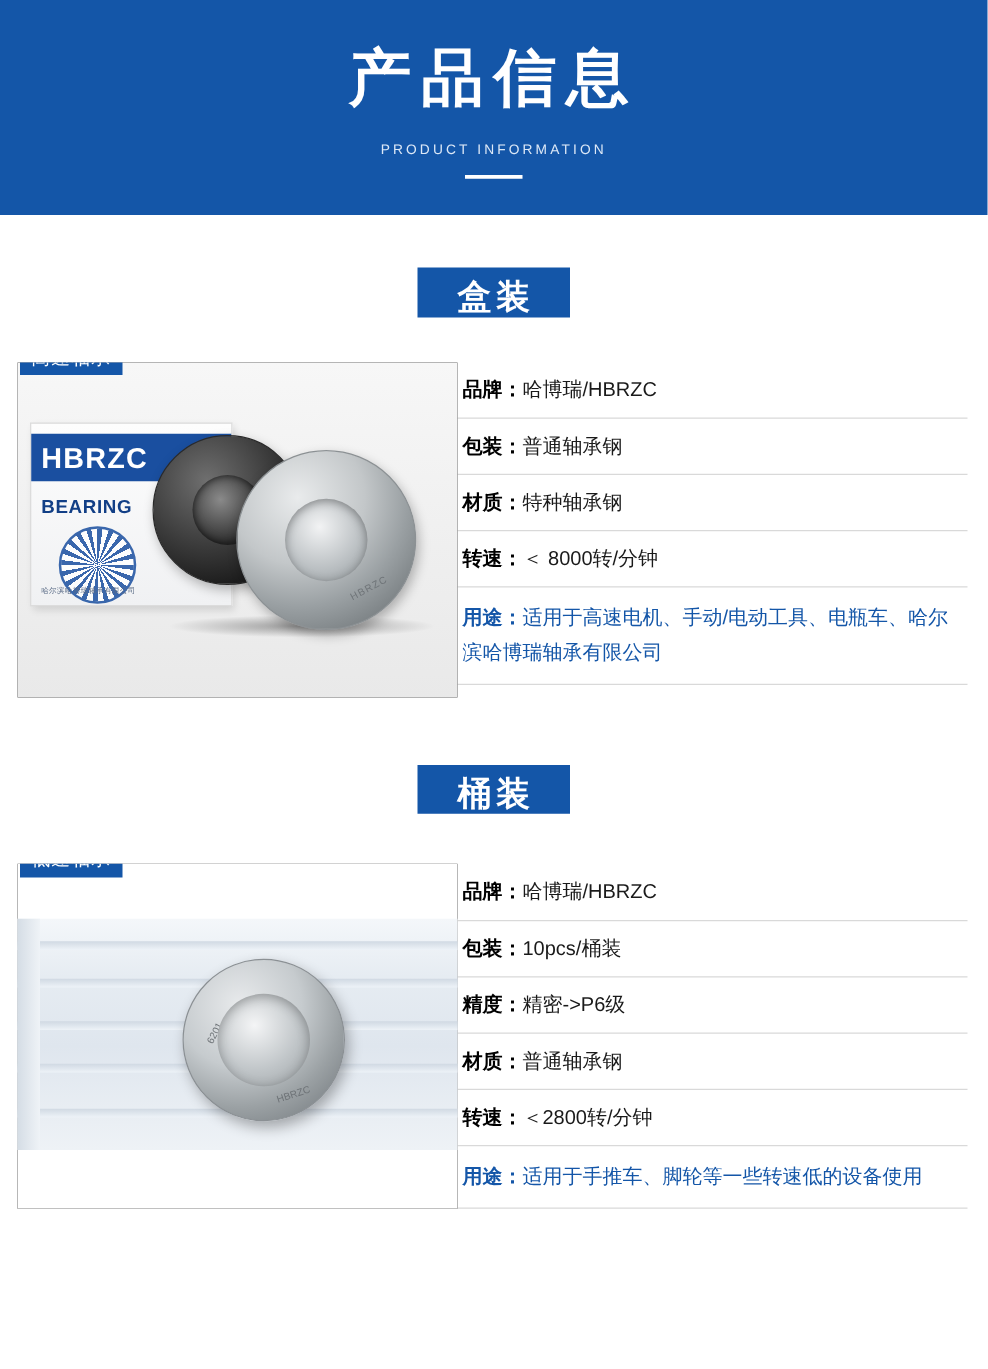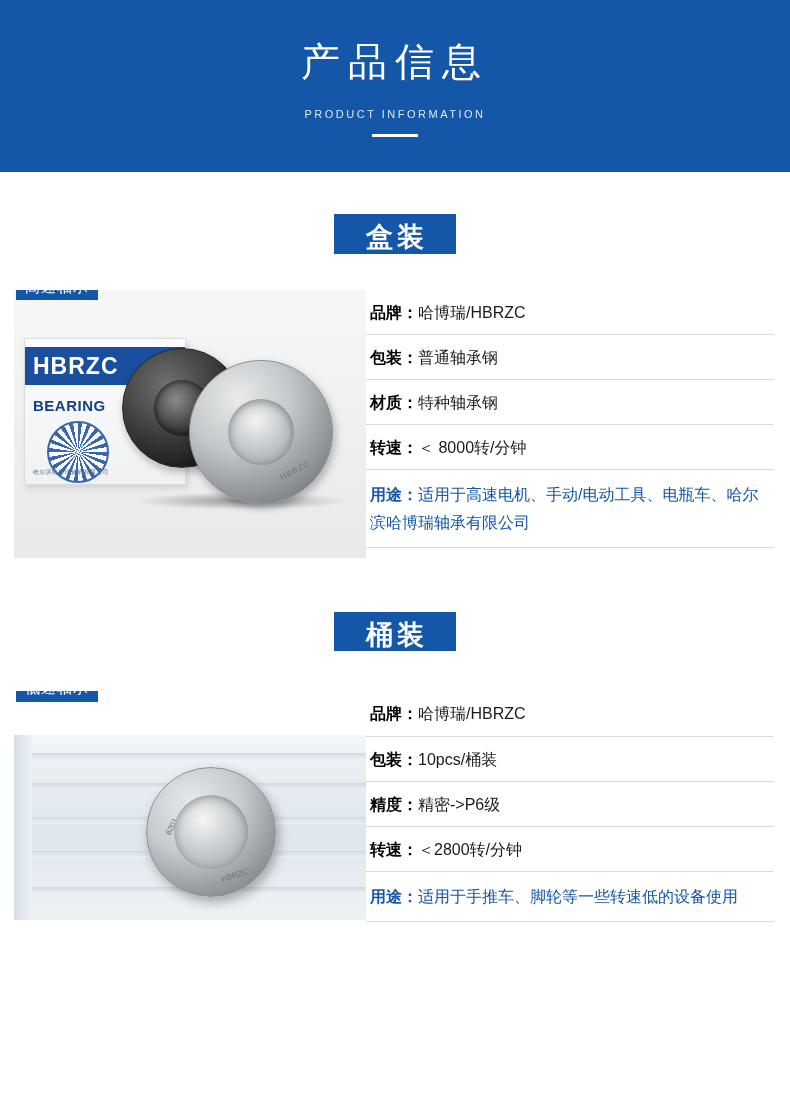--- a/index.html
+++ b/index.html
@@ -36,22 +36,22 @@
     left: 0; right: 0;
     top: 0;
     height: 172px;
     display: flex;
     flex-direction: column;
     align-items: center;
     justify-content: center;
   }
   .banner-title {
     color: #ffffff;
-    font-size: 39px;
-    font-weight: normal;
+    font-size: 50px;
+    font-weight: bold;
     letter-spacing: 8px;
     line-height: 1.1;
     margin-top: 6px;
   }
   .banner-sub {
     color: #dce8f7;
     font-size: 11px;
     letter-spacing: 2.5px;
     margin-top: 24px;
   }
@@ -379,20 +379,23 @@
       <div class="spec-row">
         <span class="k">品牌：</span><span class="v">哈博瑞/HBRZC</span>
       </div>
       <div class="spec-row">
         <span class="k">包装：</span><span class="v">10pcs/桶装</span>
       </div>
       <div class="spec-row">
         <span class="k">精度：</span><span class="v">精密-&gt;P6级</span>
       </div>
       <div class="spec-row">
+        <span class="k">材质：</span><span class="v">普通轴承钢</span>
+      </div>
+      <div class="spec-row">
         <span class="k">转速：</span><span class="v">＜2800转/分钟</span>
       </div>
       <div class="spec-row blue nowrap-2">
         <span class="k">用途：</span><span class="v">适用于手推车、脚轮等一些转速低的设备使用</span>
       </div>
     </div>
   </div>
 
   <div class="footer-gap"></div>
 </div>

